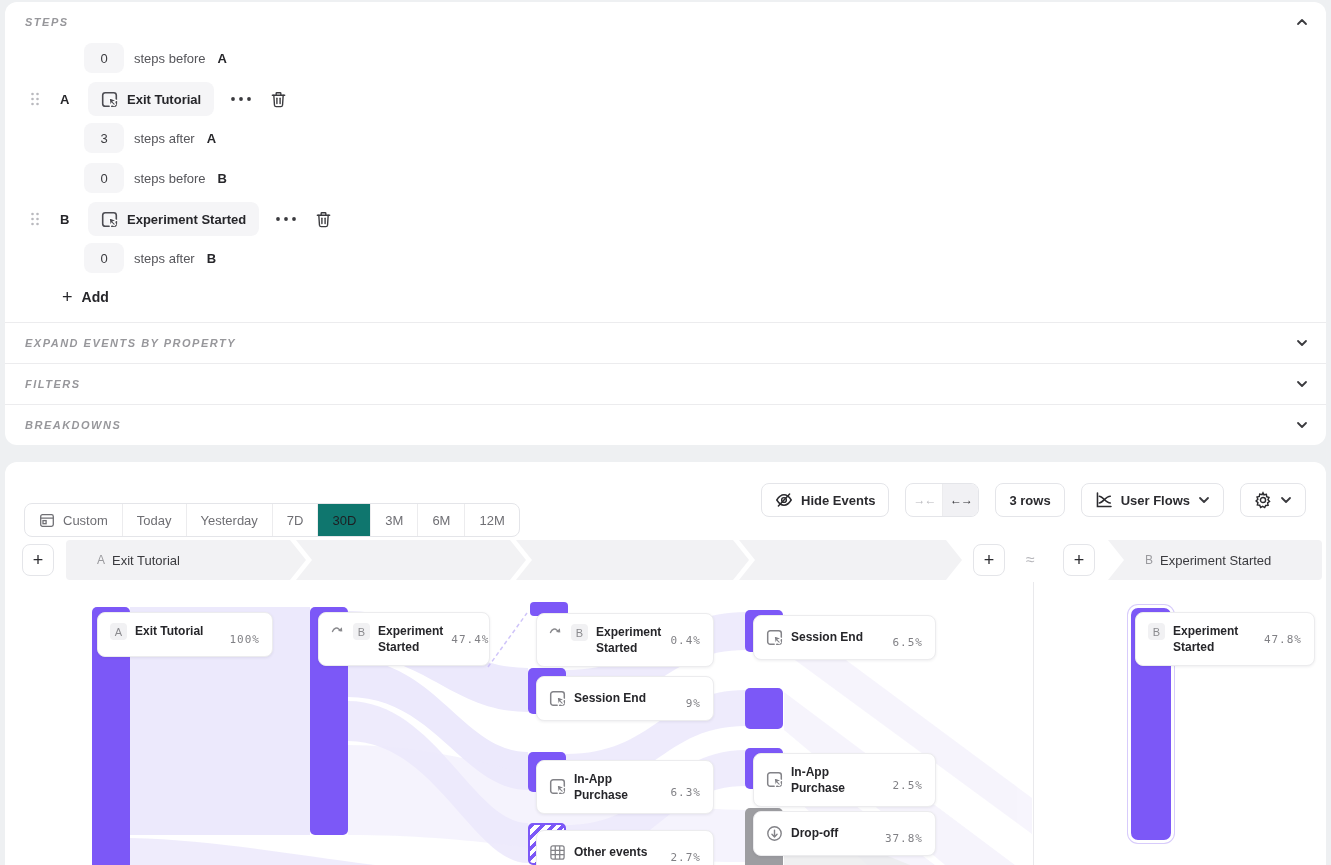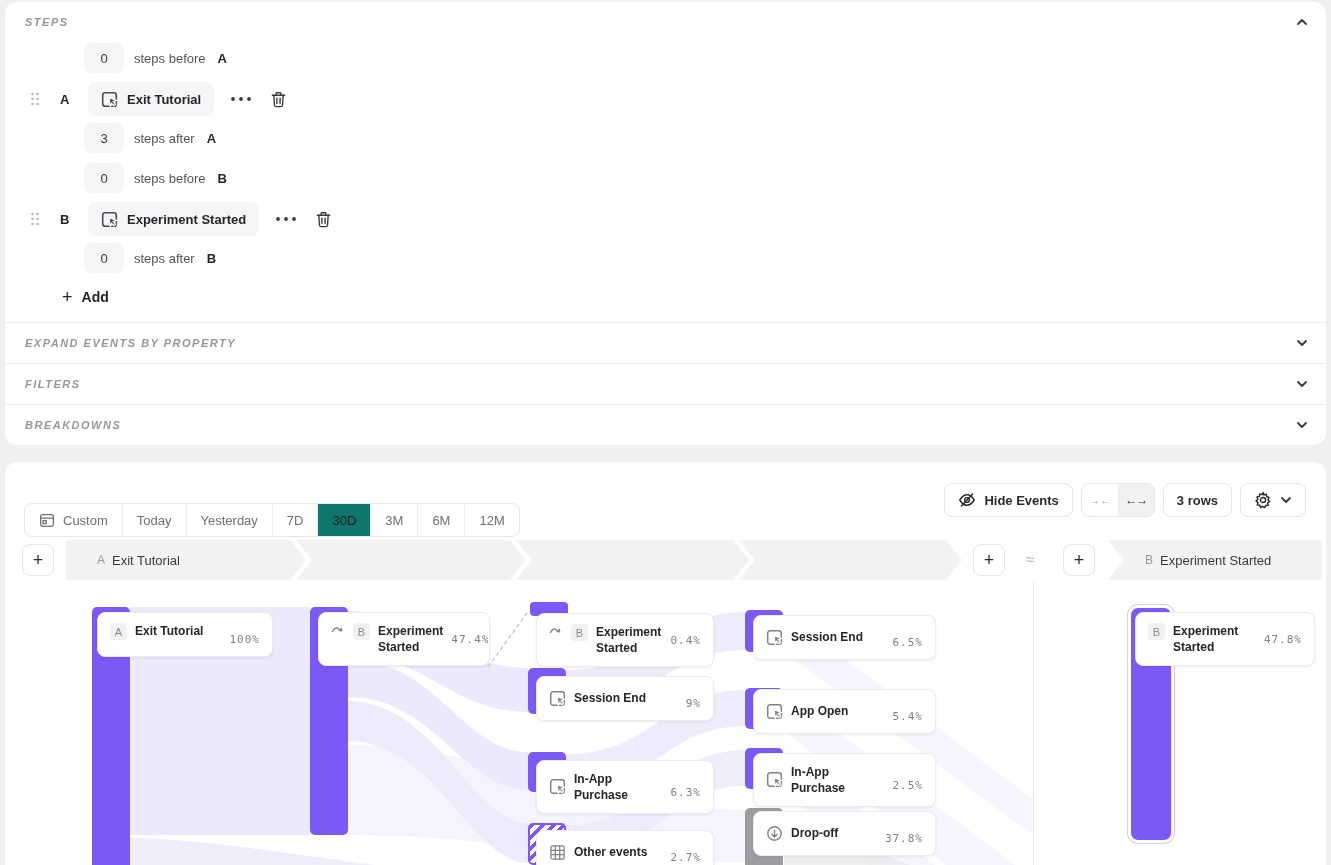--- a/index.html
+++ b/index.html
@@ -36,21 +36,21 @@
   .add-plus { font-size:18px; font-weight:normal; line-height:1; }
 
   .collapse-sec { position:absolute; left:0; right:0; height:41px; border-top:1px solid #ececee; display:flex; align-items:center; justify-content:space-between; padding:0 18px 0 20px; cursor:pointer; }
 
   
   .toolbar { position:absolute; top:21px; left:19px; right:20px; height:34px; display:flex; align-items:center; }
   .seg-ctrl { display:flex; height:34px; border:1px solid #e4e5e9; border-radius:8px; background:#fff; overflow:hidden;margin-top:40px; }
   .seg { display:flex; align-items:center; gap:8px; padding:0 14px; font-size:13px; color:#6f6f74; border-right:1px solid #ececee; cursor:pointer; white-space:nowrap; }
   .seg:last-child { border-right:none; }
   .seg.selected { background:#0f766e; color:#1e1e22; font-weight:normal; }
-  .tb-right { margin-left:auto; display:flex; align-items:center; gap:8px; }
+  .tb-right { margin-left:auto; display:flex; align-items:center; gap:16px; }
   .tb-btn { height:34px; background:#fff; border:1px solid #e4e5e9; border-radius:8px; display:flex; align-items:center; gap:8px; padding:0 13px; font-size:13px; font-weight:bold; color:#2b2b2f; font-family:inherit; cursor:pointer; white-space:nowrap; }
   .arrow-toggle { display:flex; height:34px; border:1px solid #e4e5e9; border-radius:8px; overflow:hidden; background:#fff; }
   .arrow-seg { width:36px; display:flex; align-items:center; justify-content:center; font-size:12px; letter-spacing:-1px; cursor:pointer; color:#b7b7bc; }
   .arrow-seg.selected { background:#f1f1f4; color:#2b2b2f; }
   .arrow-seg + .arrow-seg { border-left:1px solid #ececee; }
 
   
   .flow-header { position:absolute; top:76px; left:0; width:1321px; height:44px; }
   .plus-btn { position:absolute; top:6px; width:32px; height:32px; background:#fff; border:1px solid #e4e5e9; border-radius:8px; font-size:18px; color:#2b2b2f; cursor:pointer; line-height:1; }
   .band-label { position:absolute; top:0; height:44px; display:flex; align-items:center; gap:7px; font-size:13px; color:#3a3a3e; font-weight:500; }
@@ -259,20 +259,33 @@
           </g>
         </svg>
         <span>Hide Events</span>
       </button>
       <div class="arrow-toggle">
         <div class="arrow-seg">→←</div>
         <div class="arrow-seg selected">←→</div>
       </div>
       <button class="tb-btn">
         <span>3 rows</span>
+      </button>
+      <button class="tb-btn">
+        <svg width="18" height="18" viewBox="0 0 16 16">
+          <g fill="none" stroke="#2b2b2f" stroke-width="1.4" stroke-linecap="round">
+            <path d="M2.2 1.8 V13.8 H14.2"></path>
+            <path d="M3.8 4.6 C7 4.6 9.4 10.6 13.6 10.6"></path>
+            <path d="M3.8 10.6 C7 10.6 9.4 4.6 13.6 4.6"></path>
+          </g>
+        </svg>
+        <span>User Flows</span>
+        <svg class="chev" viewBox="0 0 12 12">
+            <polyline points="2,4 6,8 10,4"></polyline>
+          </svg>
       </button>
       <button class="tb-btn">
         <svg width="18" height="18" viewBox="0 0 16 16">
           <g fill="none" stroke="#2b2b2f" stroke-width="1.3">
             <circle cx="8" cy="8" r="2.3"></circle>
             <path d="M8 1.6 L8.9 3.4 L11 3 L11.3 5.1 L13.3 5.8 L12.4 7.7 L13.8 9.3 L12.1 10.6 L12.5 12.7 L10.4 12.8 L9.5 14.7 L7.7 13.6 L5.9 14.6 L5.1 12.6 L3 12.4 L3.5 10.3 L1.9 8.9 L3.4 7.4 L2.7 5.4 L4.7 4.9 L5.1 2.8 L7.1 3.3 Z"></path>
           </g>
         </svg>
         <svg class="chev" viewBox="0 0 12 12">
             <polyline points="2,4 6,8 10,4"></polyline>
@@ -397,28 +410,20 @@
 
   <div class="flow-card" style="left:748px;top:153px;width:183px;align-items:center">
     <svg class="cicon" width="17" height="17" viewBox="0 0 16 16">
       <rect x="1.6" y="1.6" width="12.8" height="12.8" rx="2.4" fill="none" stroke="#828287" stroke-width="1.4"></rect>
       <path d="M7.6 6.4 L14.6 8.9 L11.5 10.1 L13.8 12.4 L12.3 13.9 L10 11.6 L8.8 14.7 Z" fill="#828287" stroke="#fff" stroke-width="1.1"></path>
     </svg>
     <span class="lbl">Session End</span>
     <span class="pct">6.5%</span>
   </div>
 
-  <div class="flow-card" style="left:748px;top:227px;width:183px;align-items:center">
-    <svg class="cicon" width="17" height="17" viewBox="0 0 16 16">
-      <rect x="1.6" y="1.6" width="12.8" height="12.8" rx="2.4" fill="none" stroke="#828287" stroke-width="1.4"></rect>
-      <path d="M7.6 6.4 L14.6 8.9 L11.5 10.1 L13.8 12.4 L12.3 13.9 L10 11.6 L8.8 14.7 Z" fill="#828287" stroke="#fff" stroke-width="1.1"></path>
-    </svg>
-    <span class="lbl">App Open</span>
-    <span class="pct">5.4%</span>
-  </div>
 
   <div class="flow-card" style="left:748px;top:291px;width:183px;align-items:center">
     <svg class="cicon" width="17" height="17" viewBox="0 0 16 16">
       <rect x="1.6" y="1.6" width="12.8" height="12.8" rx="2.4" fill="none" stroke="#828287" stroke-width="1.4"></rect>
       <path d="M7.6 6.4 L14.6 8.9 L11.5 10.1 L13.8 12.4 L12.3 13.9 L10 11.6 L8.8 14.7 Z" fill="#828287" stroke="#fff" stroke-width="1.1"></path>
     </svg>
     <span class="lbl">In-App Purchase</span>
     <span class="pct">2.5%</span>
   </div>
 

